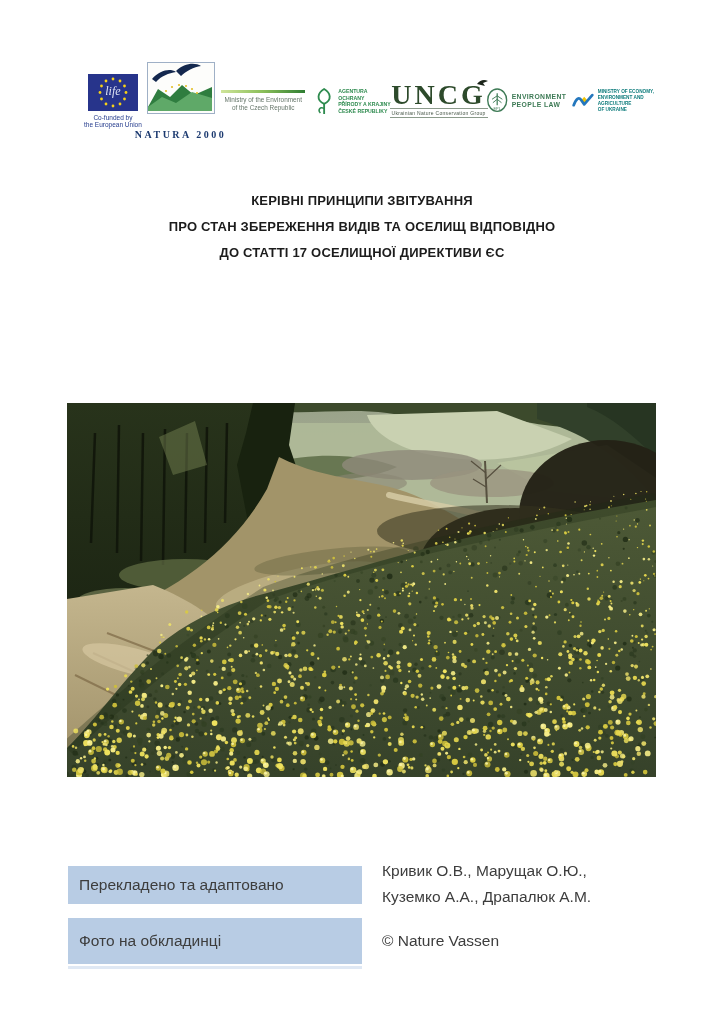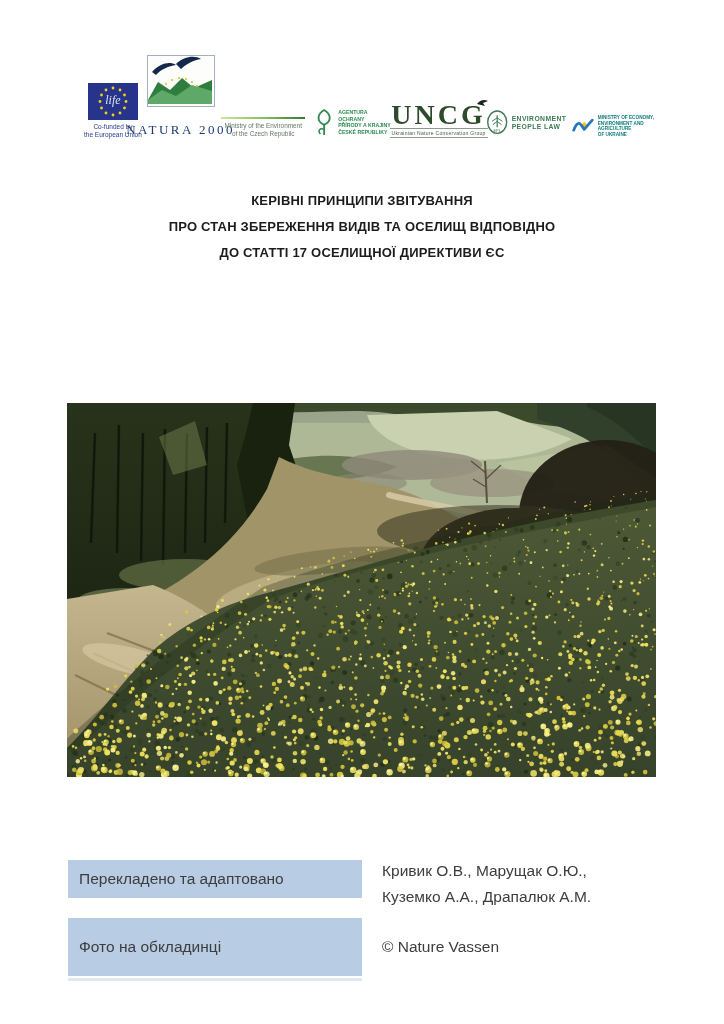--- a/index.html
+++ b/index.html
@@ -4,33 +4,33 @@
 <style>
   html,body { margin:0; padding:0; background:#e8e8e8; }
   .page {
     position:relative; width:724px; height:1024px; margin:0 auto;
     background:#ffffff; overflow:hidden;
     font-family:"Liberation Sans", sans-serif;
   }
   
   .logos {
     position:absolute; left:84px; top:64px; width:582px; height:74px;
-    display:flex; align-items:flex-end; justify-content:space-between;
+    display:flex; align-items:center; justify-content:space-between;
   }
   .logo { display:flex; flex-direction:column; align-items:center; }
   .logo-eu .flag { width:50px; height:37px; background:#27348b; position:relative; }
   .logo-eu .life-word {
     position:absolute; left:0; right:0; top:10px; text-align:center;
     color:#dfe4f4; font-style:italic; font-size:12px; font-family:"Liberation Serif", serif;
   }
   .logo-eu .caption { margin-top:3px; font-size:6.5px; line-height:7.5px; color:#233a8c; text-align:center; }
   .logo-natura { width:66px; }
   .logo-natura .natura-box { width:66px; height:50px; border:1px solid #9fb0c6; position:relative; background:#fdfdfb; }
   .logo-natura .natura-text {
-    margin-top:15px; font-size:13px; font-weight:normal; letter-spacing:2.5px;
+    margin-top:15px; font-size:10px; font-weight:bold; letter-spacing:2.5px;
     color:#1c3a70; font-family:"Liberation Serif", serif; white-space:nowrap;
   }
   .logo-czech { width:88px; }
   .logo-czech .grad-line { width:84px; height:2.5px; background:linear-gradient(to right,#cfe49a,#8bbf5a,#2e7d32); margin-bottom:3px; }
   .logo-czech .czech-lines { font-size:6.4px; line-height:8px; color:#66766a; text-align:center; }
   .logo-aopk { flex-direction:row; align-items:center; width:78px; }
   .logo-aopk .aopk-lines { font-size:5.2px; line-height:6.5px; font-weight:bold; color:#2e8b4f; margin-left:3px; }
   .logo-uncg { width:84px; }
   .uncg-word {
     font-family:"Liberation Serif", serif; font-weight:bold; font-size:28px; letter-spacing:3px;
@@ -49,25 +49,25 @@
   .title { position:absolute; left:40px; width:644px; text-align:center; color:#1c1c1c;
            font-weight:bold; font-size:13px; line-height:26px; letter-spacing:.2px; }
   .title-ua { top:188px; }
   .title-en { top:296px; }
   
   .photo { position:absolute; left:67px; top:403px; width:589px; height:374px; }
   .photo svg { display:block; width:100%; height:100%; }
   
   .credits { position:absolute; left:68px; top:860px; width:588px; color:#3d3d3d; font-size:15.5px; }
   .crow { display:flex; }
-  .crow-1 { margin-bottom:8px; }
+  .crow-1 { margin-bottom:8px;align-items:center; }
   .clabel { width:294px; background:#b8cce4; box-sizing:border-box; padding-left:11px;
             display:flex; align-items:center; flex:none; }
   .crow-1 .clabel { height:38px; }
-  .crow-2 .clabel { height:58px; }
+  .crow-2 .clabel { height:46px; }
   .cvalue { margin-left:20px; }
   .crow-1 .cvalue { line-height:26px; margin-top:-2px; }
   .crow-2 .cvalue { display:flex; align-items:center; }
   .table-strip { width:294px; height:3px; background:#dfe8f4; margin-top:2px; }
 </style>
 </head>
 <body>
 
 <div class="page">
 

